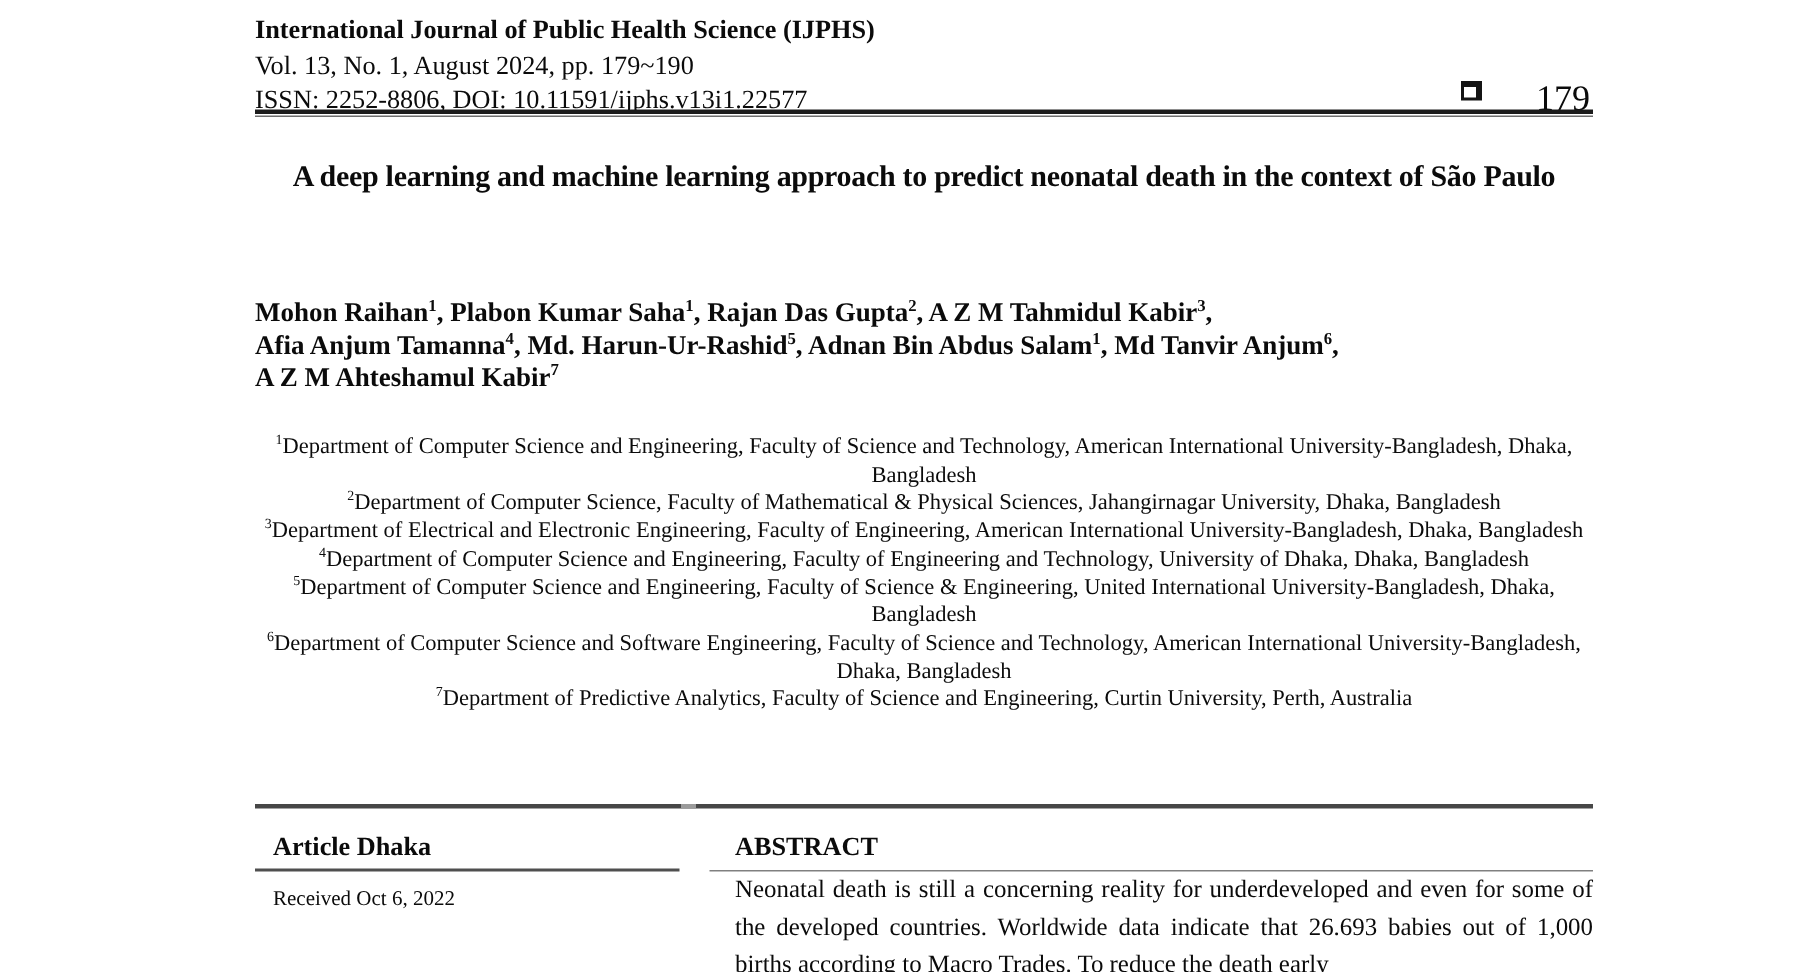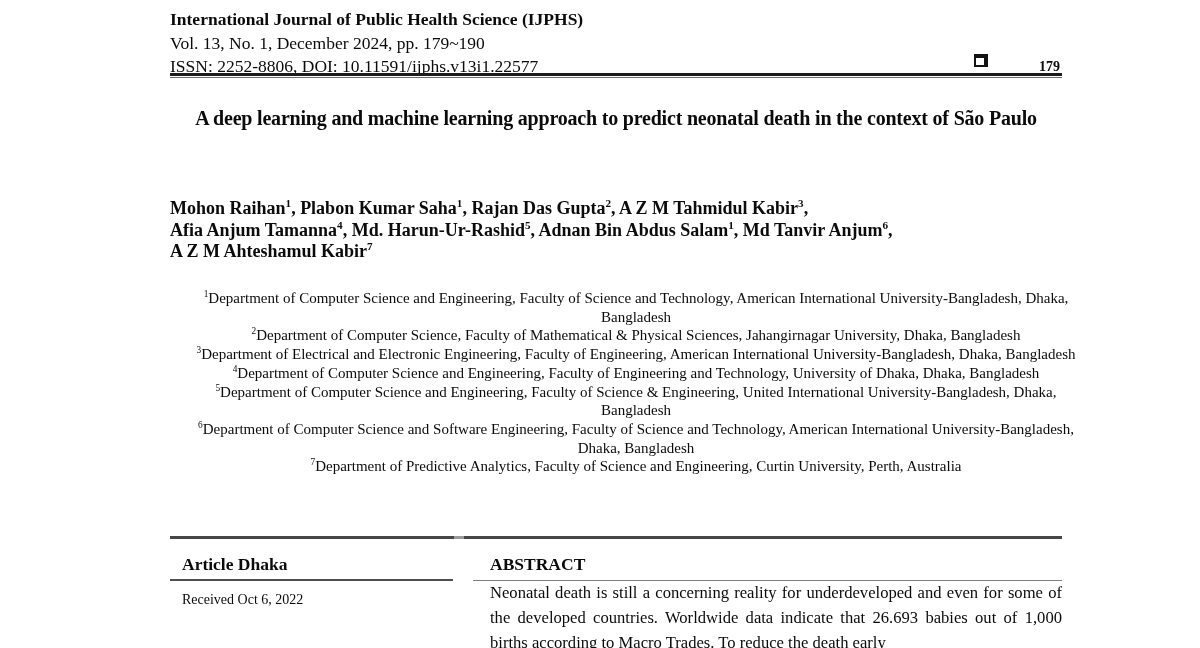--- a/index.html
+++ b/index.html
@@ -40,22 +40,21 @@
     height: 7px;
     border: 2px solid #141414;
     border-top-width: 4px;
     border-right-width: 4px;
     background: #ffffff;
   }
   .page-num {
     position: absolute;
     right: 2px;
     top: 0;
-    font-size: 14px;
-    font-weight: bold;
+    font-size: 24px;
   }
   #header-rule {
     position: absolute;
     left: 170px;
     top: 73px;
     width: 892px;
   }
   .rule-thick { height: 2.5px; background: #1c1c1c; }
   .rule-thin  { height: 1px; background: #6e6e6e; margin-top: 1.5px; }
 
@@ -82,21 +81,20 @@
     line-height: 21.5px;
   }
   #affiliations {
     position: absolute;
     left: 170px;
     top: 289px;
     width: 892px;
     text-align: center;
     font-size: 15px;
     line-height: 18.7px;
-    margin-left: 20px;
   }
 
   
   #table-top-rule {
     position: absolute;
     left: 170px;
     top: 536px;
     width: 892px;
     height: 2.6px;
     background: #474747;
@@ -157,21 +155,21 @@
     font-size: 16.6px;
     line-height: 24.9px;
     text-align: justify;
   }
 </style>
 </head>
 <body>
 
 <header id="journal-header">
   <div class="journal-name">International Journal of Public Health Science (IJPHS)</div>
-  <div>Vol. 13, No. 1, December 2024, pp. 179~190</div>
+  <div>Vol. 13, No. 1, August 2024, pp. 179~190</div>
   <div class="issn-row">
     <span>ISSN: 2252-8806, DOI: 10.11591/ijphs.v13i1.22577</span>
     <span class="box-icon"></span>
     <span class="page-num">179</span>
   </div>
 </header>
 
 <div id="header-rule">
   <div class="rule-thick"></div>
   <div class="rule-thin"></div>

